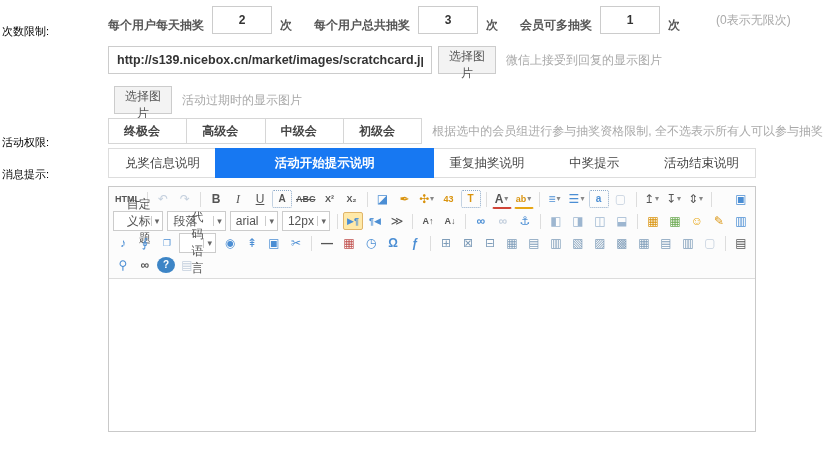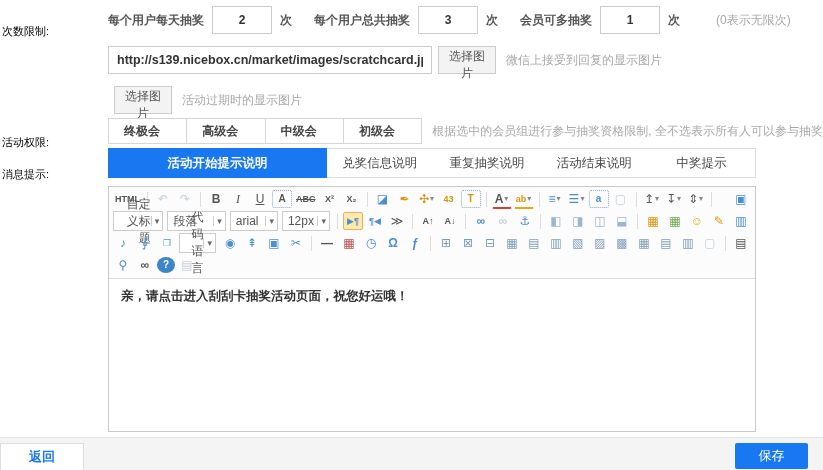--- a/index.html
+++ b/index.html
@@ -81,21 +81,21 @@
         color:#fff;border:none;font-size:13px;border-radius:2px;cursor:pointer;font-family:inherit;}
 </style>
 </head>
 <body>
 
 <div id="page" data-name="scratchcard-activity-settings-page">
 
   <div class="row" id="row-limits" data-name="draw-limits-row">
     <span class="flabel" data-name="limits-label">次数限制:</span>
     <div class="fcontent" data-name="limits-fields">
-      <span id="limits-items" data-name="limits-items" style="display:inline-flex;align-items:center;">
+      <span id="limits-items" data-name="limits-items" style="display:inline-flex;align-items:flex-end;">
           <span class="lim-text" data-name="limit-text">每个用户每天抽奖</span>
           <input class="num" type="text" data-name="limit-count-input" value="2" style="">
           <span class="unit" data-name="limit-unit">次</span>
           <span class="lim-text" data-name="limit-text">每个用户总共抽奖</span>
           <input class="num" type="text" data-name="limit-count-input" value="3" style="">
           <span class="unit" data-name="limit-unit">次</span>
           <span class="lim-text" data-name="limit-text">会员可多抽奖</span>
           <input class="num" type="text" data-name="limit-count-input" value="1" style="">
           <span class="unit" data-name="limit-unit">次</span>
         </span>
@@ -127,25 +127,25 @@
           <span class="member-btn" data-name="member-level-button">中级会员</span>
           <span class="member-btn" data-name="member-level-button">初级会员</span>
         </span>
       <span class="hint" data-name="permission-hint">根据选中的会员组进行参与抽奖资格限制, 全不选表示所有人可以参与抽奖</span>
     </div>
   </div>
 
   <div class="row" id="row-tabs" data-name="message-tabs-row">
     <span class="flabel" style="line-height:30px" data-name="messages-label">消息提示:</span>
     <div class="tabbar" data-name="message-tabs">
+        <div class="tab" data-name="message-tab">兑奖信息说明</div>
         <div class="tab active" data-name="message-tab">活动开始提示说明</div>
-        <div class="tab" data-name="message-tab">兑奖信息说明</div>
         <div class="tab" data-name="message-tab">重复抽奖说明</div>
+        <div class="tab" data-name="message-tab">中奖提示</div>
         <div class="tab" data-name="message-tab">活动结束说明</div>
-        <div class="tab" data-name="message-tab">中奖提示</div>
       </div>
   </div>
 
   <div id="editor" data-name="rich-text-editor">
     <div class="toolbar" data-name="editor-toolbar">
       <div class="tb-row" data-name="toolbar-row-1">
           <span class="tb-i micro dark" data-name="html-source-icon">HTML</span>
           <span class="vsep" data-name="toolbar-separator"></span>
           <span class="tb-i dis" data-name="undo-icon">↶</span>
           <span class="tb-i dis" data-name="redo-icon">↷</span>
@@ -238,21 +238,16 @@
           <span class="vsep" data-name="toolbar-separator"></span>
           <span class="tb-i dark right" data-name="print-icon">▤</span>
         </div>
       <div class="tb-row" style="justify-content:flex-start" data-name="toolbar-row-4">
           <span class="tb-i blue" data-name="search-replace-icon">⚲</span>
           <span class="tb-i dark b" data-name="find-icon">∞</span>
           <span class="tb-i help" data-name="help-icon">?</span>
           <span class="tb-i dis" data-name="paste-icon">▤</span>
         </div>
     </div>
-    <div class="ed-content" data-name="editor-content">亲，请点击进入刮刮卡抽奖活动页面，祝您好运哦！</div>
-  </div>
-
-  <div id="footer" data-name="footer-bar">
-    <button class="btn-back" data-name="back-button">返回</button>
-    <button class="btn-save" data-name="save-button">保存</button>
-  </div>
+  </div>
+
 
 </div>
 
 </body></html>

